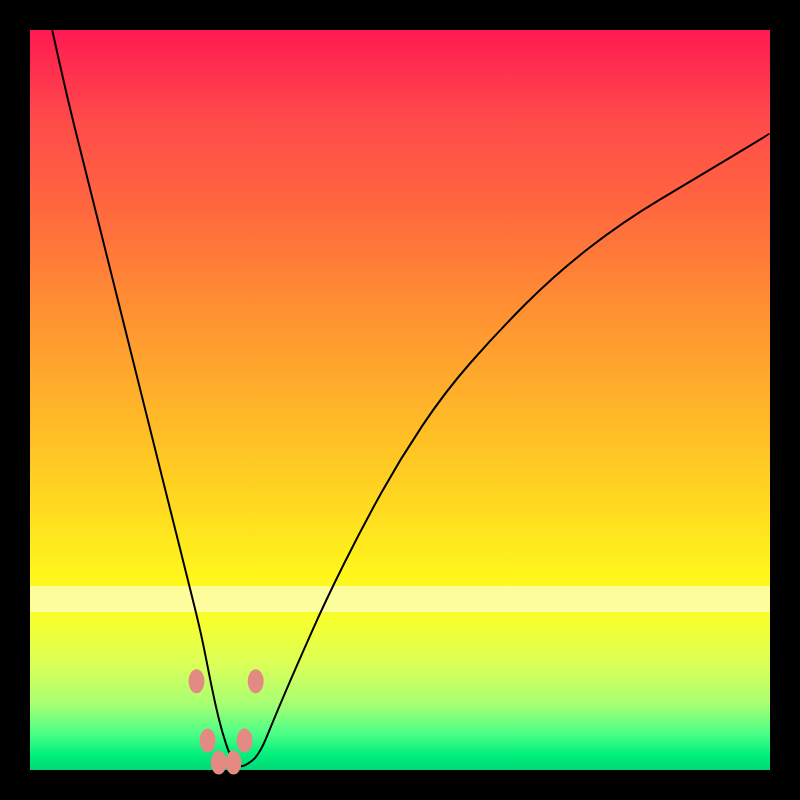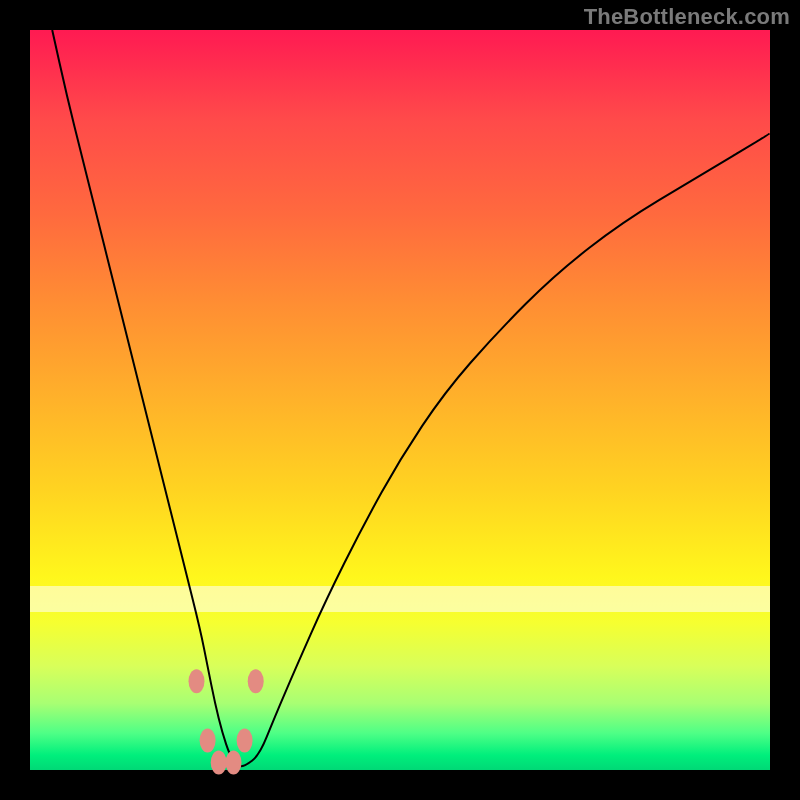--- a/index.html
+++ b/index.html
@@ -73,21 +73,20 @@
     font-weight: 600;
     color: #7a7a7a;
     letter-spacing: 0.2px;
   }
 </style>
 </head>
 <body>
 
 <div class="canvas-wrap">
 
-  <div class="watermark">TheBottleneck.com</div>
 
   <div class="plot-area">
     <div class="white-band"></div>
 
     <svg class="curve" viewBox="0 0 740 740" preserveAspectRatio="none">
       <path id="curvePath" class="curve-path" d="M 22.2 0 Q 22.2 0 29.6 33.30000000000001 Q 37 66.60000000000002 44.400000000000006 96.20000000000005 Q 51.800000000000004 125.80000000000007 59.2 155.40000000000003 Q 66.6 185 74 214.6 Q 81.4 244.2 88.80000000000001 273.8 Q 96.2 303.40000000000003 103.6 333 Q 111 362.59999999999997 118.4 392.2 Q 125.80000000000001 421.8 133.2 451.4 Q 140.6 481 148 510.6 Q 155.4 540.2 162.8 569.8 Q 170.20000000000002 599.4 173.9 617.9 Q 177.6 636.4 181.3 654.9 Q 185 673.4 188.7 688.2 Q 192.4 703 196.10000000000002 714.1 Q 199.8 725.2 203.5 730.75 Q 207.20000000000002 736.3 210.9 736.3 Q 214.6 736.3 222 730.75 Q 229.4 725.2 236.8 706.7 Q 244.20000000000002 688.2 255.3 662.3 Q 266.4 636.4 281.2 603.0999999999999 Q 296 569.8 314.5 532.8 Q 333 495.79999999999995 351.5 462.5 Q 370 429.2 392.20000000000005 395.9 Q 414.40000000000003 362.59999999999997 440.3 333 Q 466.2 303.40000000000003 495.79999999999995 273.8 Q 525.4 244.2 558.7 218.29999999999998 Q 592 192.39999999999998 629 170.2 Q 666 148 703 125.80000000000001 T 740 103.60000000000002"></path>
       <g id="markerGroup">
           <ellipse cx="166.5" cy="651.2" rx="8" ry="12" class="marker"></ellipse>
           <ellipse cx="177.6" cy="710.4" rx="8" ry="12" class="marker"></ellipse>
           <ellipse cx="188.70000000000002" cy="732.6" rx="8" ry="12" class="marker"></ellipse>

